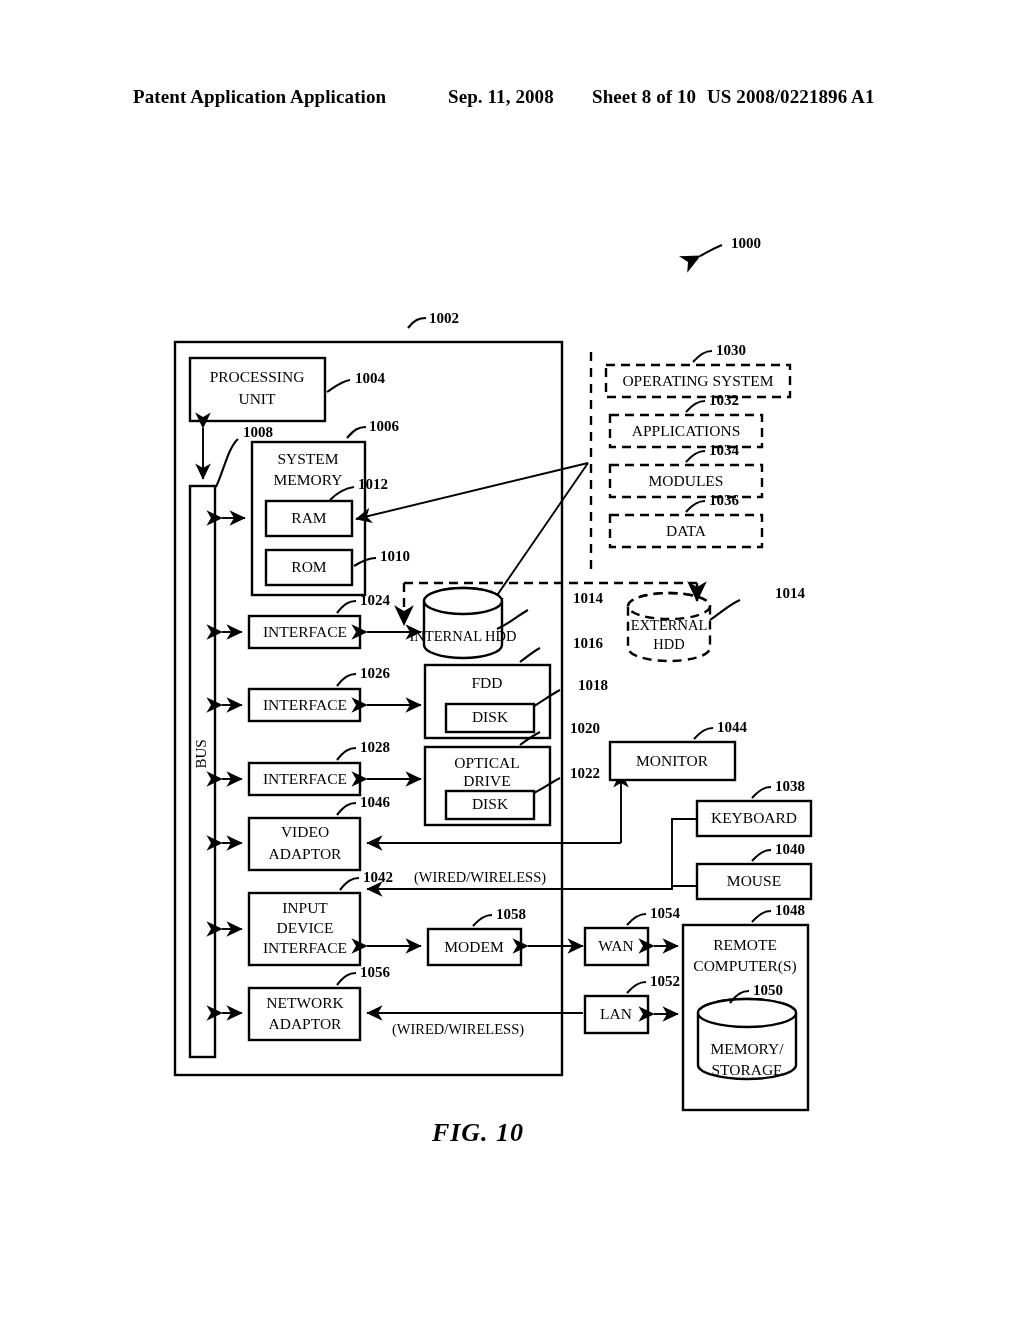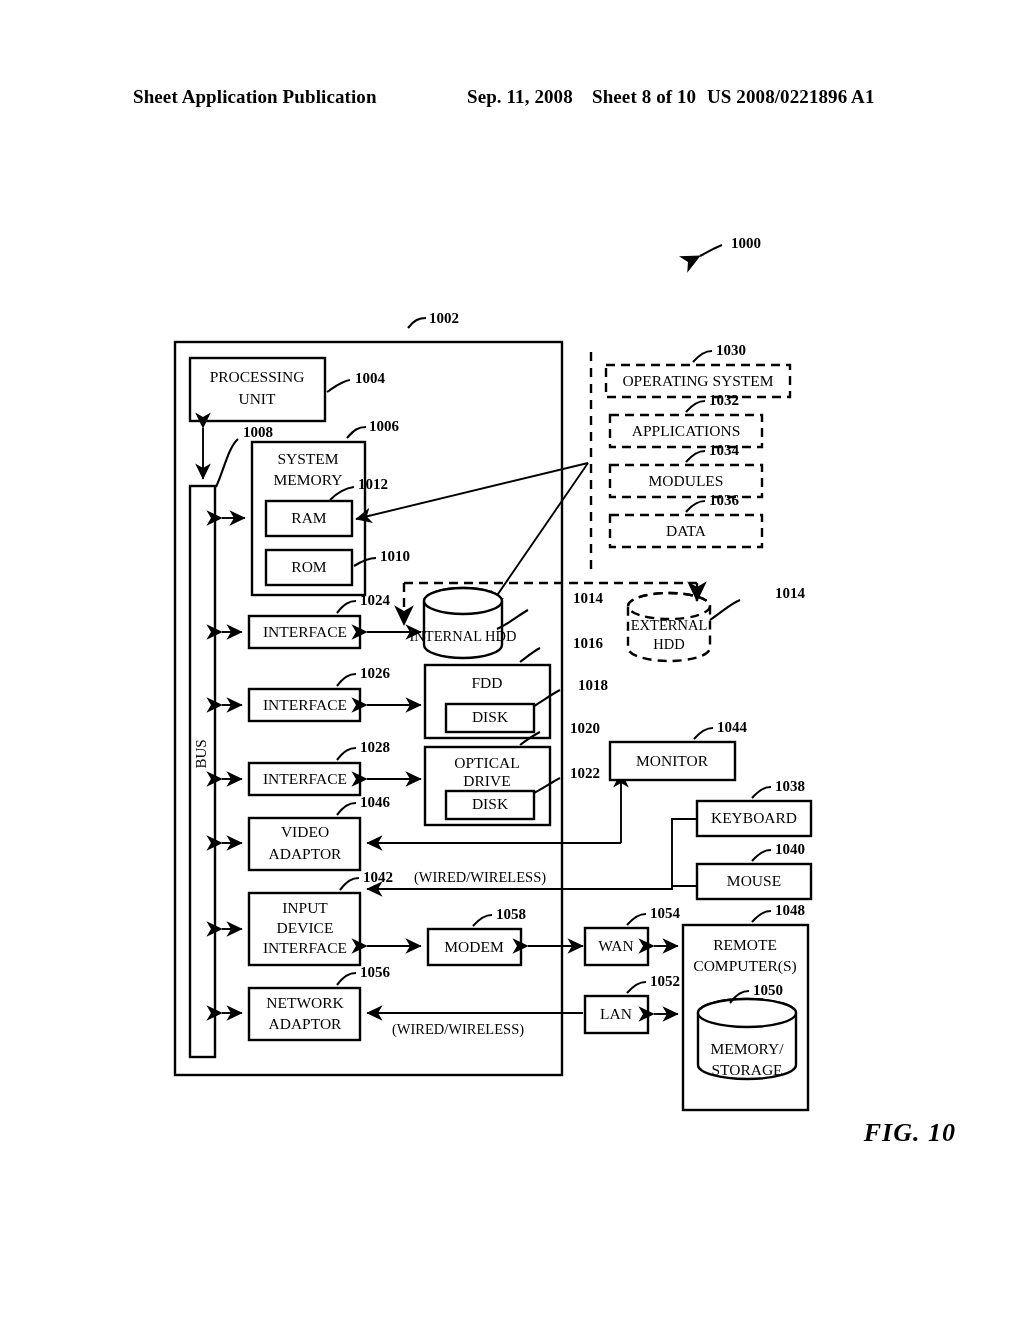--- a/index.html
+++ b/index.html
@@ -3,25 +3,25 @@
 <meta charset="utf-8">
 <style>
   html,body{margin:0;padding:0;background:#ffffff;}
   body{width:1024px;height:1320px;position:relative;font-family:"Liberation Serif",serif;color:#000;}
   #page{position:relative;width:1024px;height:1320px;overflow:hidden;background:#fff;}
 
   .hdr{position:absolute;top:86px;left:0;width:1024px;
        font-family:"Liberation Serif",serif;font-weight:bold;font-size:19px;
        letter-spacing:.1px;white-space:nowrap;}
   .hdr .h-pub{position:absolute;left:133px;}
-  .hdr .h-date{position:absolute;left:467px;}
+  .hdr .h-date{position:absolute;left:448px;}
   .hdr .h-sheet{position:absolute;left:592px;}
   .hdr .h-num{position:absolute;left:707px;}
 
-  .figcap{position:absolute;left:0;top:1118px;width:956px;text-align:right;
+  .figcap{position:absolute;left:0;top:1118px;width:956px;text-align:center;
           font-family:"Liberation Serif",serif;font-style:italic;font-weight:bold;
           font-size:26px;letter-spacing:1px;}
 
   svg{position:absolute;left:0;top:0;}
   svg text{font-family:"Liberation Serif",serif;fill:#000;}
   .lbl{font-size:15.5px;text-anchor:middle;dominant-baseline:middle;}
   .lbl-sm{font-size:14.5px;text-anchor:middle;dominant-baseline:middle;}
   .ref{font-size:15px;font-weight:bold;text-anchor:start;dominant-baseline:middle;}
   .wire{font-size:14.5px;text-anchor:middle;dominant-baseline:middle;}
   .bus-lbl{font-size:15px;text-anchor:middle;dominant-baseline:middle;}
@@ -33,21 +33,21 @@
   .boxfill{fill:#fff;stroke:#000;stroke-width:2.4;}
   .cylfill{fill:#fff;stroke:#000;stroke-width:2.4;}
   .cyldash{fill:none;stroke:#000;stroke-width:2.4;stroke-dasharray:9 6;}
 </style>
 </head>
 <body>
 
 <div id="page">
 
   <div class="hdr">
-    <span class="h-pub">Sheet Application Publication</span>
+    <span class="h-pub">Patent Application Application</span>
     <span class="h-date">Sep. 11, 2008</span>
     <span class="h-sheet">Sheet 8 of 10</span>
     <span class="h-num">US 2008/0221896 A1</span>
   </div>
 
   <svg width="1024" height="1320" viewBox="0 0 1024 1320">
     <defs>
       <marker id="ah" markerWidth="9" markerHeight="9" refX="8.2" refY="4.5" orient="auto" markerUnits="strokeWidth">
         <path d="M0,0.4 L8.6,4.5 L0,8.6 L2.4,4.5 Z" fill="#000"></path>
       </marker>

